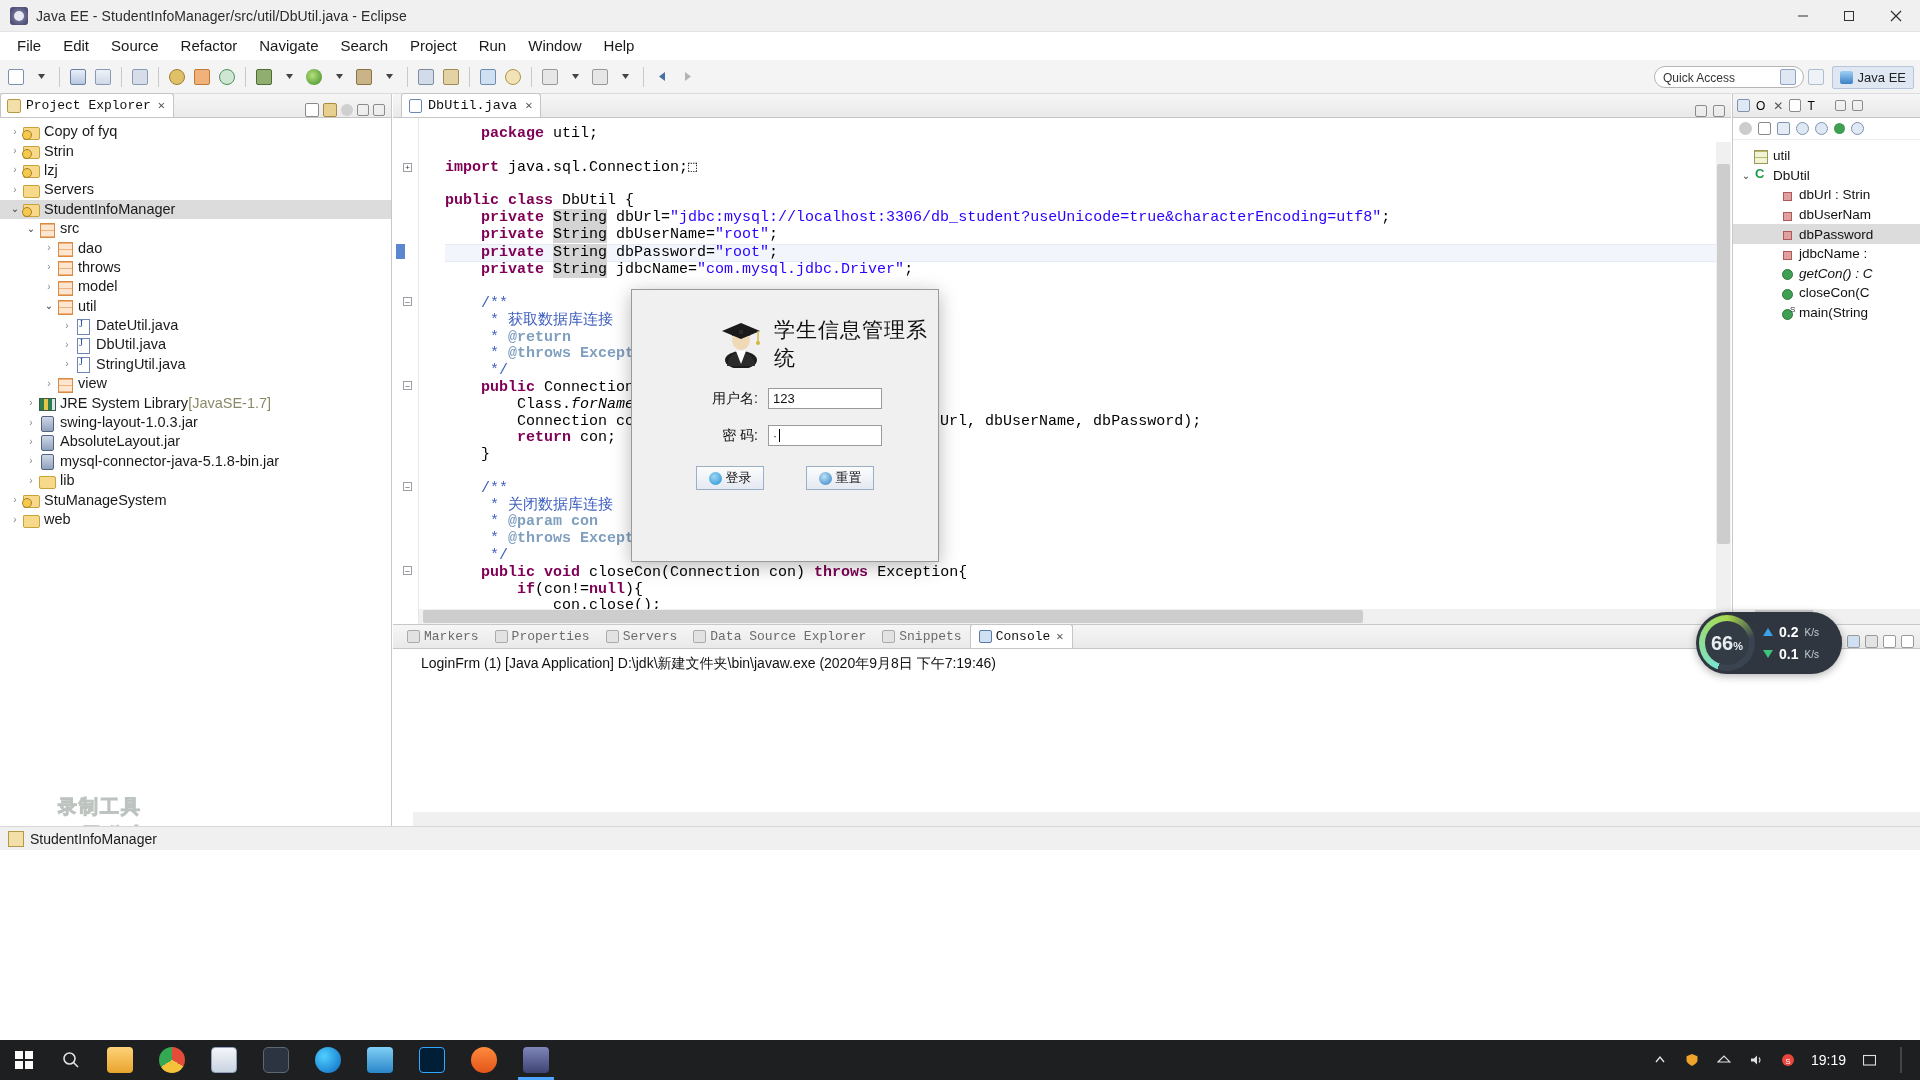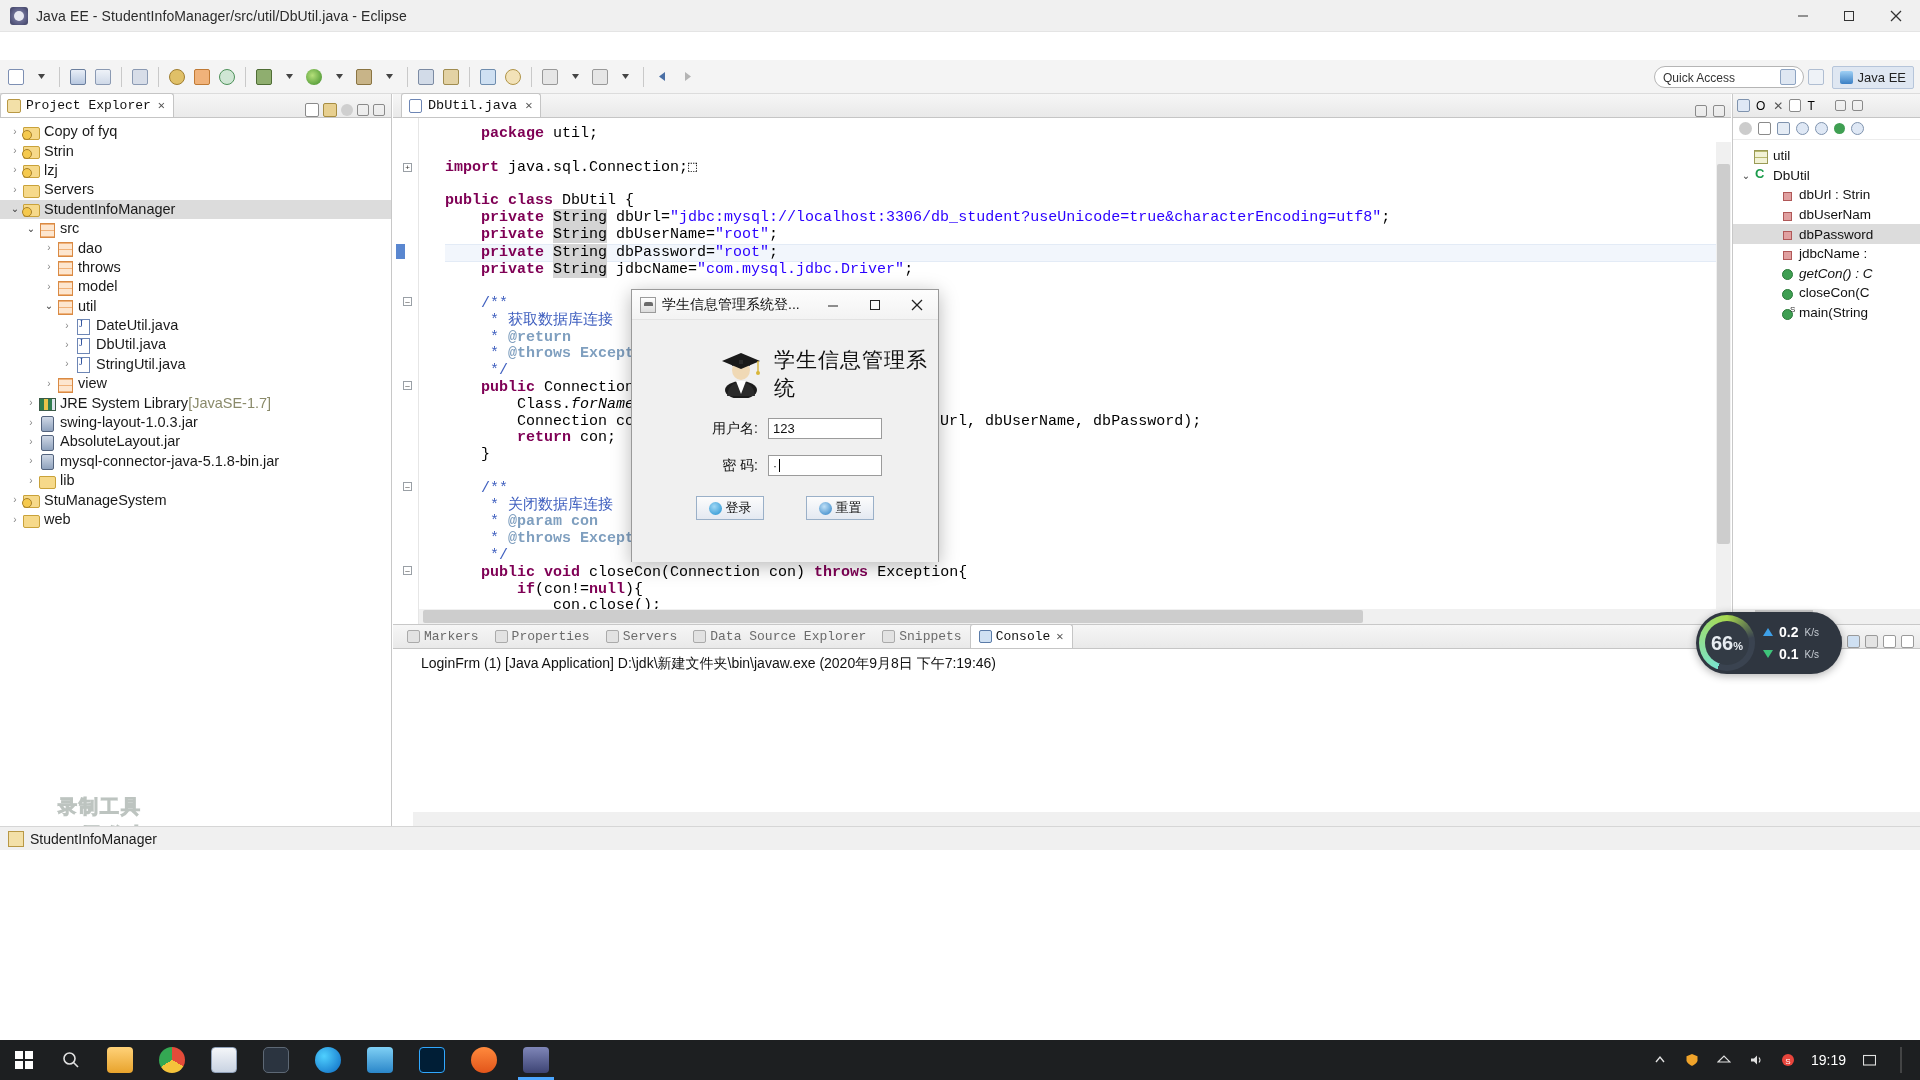--- a/index.html
+++ b/index.html
@@ -362,20 +362,32 @@
       </div>
       <div class="win-btn">
         <svg width="12" height="12">
             <line x1="1" y1="1" x2="11" y2="11" stroke="#333" stroke-width="1.2"></line>
             <line x1="11" y1="1" x2="1" y2="11" stroke="#333" stroke-width="1.2"></line>
           </svg>
       </div>
     </div>
   </div>
 
+  <div class="menubar">
+    <div class="menu-item">File</div>
+    <div class="menu-item">Edit</div>
+    <div class="menu-item">Source</div>
+    <div class="menu-item">Refactor</div>
+    <div class="menu-item">Navigate</div>
+    <div class="menu-item">Search</div>
+    <div class="menu-item">Project</div>
+    <div class="menu-item">Run</div>
+    <div class="menu-item">Window</div>
+    <div class="menu-item">Help</div>
+  </div>
 
   <div class="toolbar">
     <div class="tb-btn">
       <span class="ico" style="background:#fff;border:1px solid #7d8fb3;position:relative;"></span>
     </div>
     <div class="tb-btn">
       <svg width="7" height="7">
           <polygon points="0,1 7,1 3.5,6" fill="#444"></polygon>
         </svg>
     </div>
@@ -763,42 +775,20 @@
       <div class="cons-hscroll"></div>
     </div>
   </div>
 
   <div class="statusbar">
     <span class="sb-ico" style="background:#f3e0a8;border:1px solid #b89845;"></span>
     <span>StudentInfoManager</span>
   </div>
 
   <div class="dialog">
-    <div class="dlg-title">
-      <div class="dlg-ico"></div>
-      <div class="dlg-title-text">学生信息管理系统登...</div>
-      <div class="dlg-wbtns">
-        <div class="dlg-wbtn">
-          <svg width="12" height="12">
-              <line x1="1" y1="7" x2="11" y2="7" stroke="#222" stroke-width="1"></line>
-            </svg>
-        </div>
-        <div class="dlg-wbtn">
-          <svg width="12" height="12">
-              <rect x="1.5" y="1.5" width="9" height="9" fill="none" stroke="#222" stroke-width="1"></rect>
-            </svg>
-        </div>
-        <div class="dlg-wbtn">
-          <svg width="12" height="12">
-              <line x1="1" y1="1" x2="11" y2="11" stroke="#222" stroke-width="1.2"></line>
-              <line x1="11" y1="1" x2="1" y2="11" stroke="#222" stroke-width="1.2"></line>
-            </svg>
-        </div>
-      </div>
-    </div>
     <div class="dlg-body">
       <div class="brand">
         <div class="grad-avatar">
           <svg width="46" height="48" viewBox="0 0 46 48">
             <ellipse cx="23" cy="40" rx="16" ry="9" fill="#1c1c1c"></ellipse>
             <path d="M9 46 C10 36 16 32 23 32 C30 32 36 36 37 46 Z" fill="#2b2b2b"></path>
             <path d="M18 31 L23 44 L28 31 Z" fill="#ffffff"></path>
             <ellipse cx="23" cy="20" rx="9" ry="10" fill="#f0d9b5"></ellipse>
             <path d="M14 16 q9 -7 18 0 l0 -3 q-9 -6 -18 0 Z" fill="#3a3a3a"></path>
             <polygon points="23,3 42,11 23,19 4,11" fill="#1a1a1a"></polygon>

